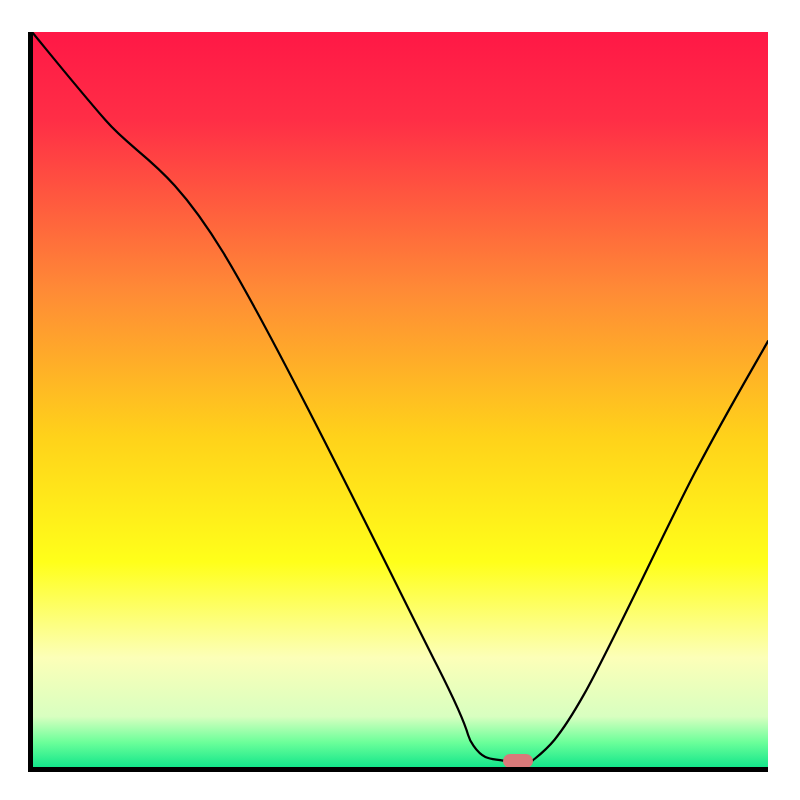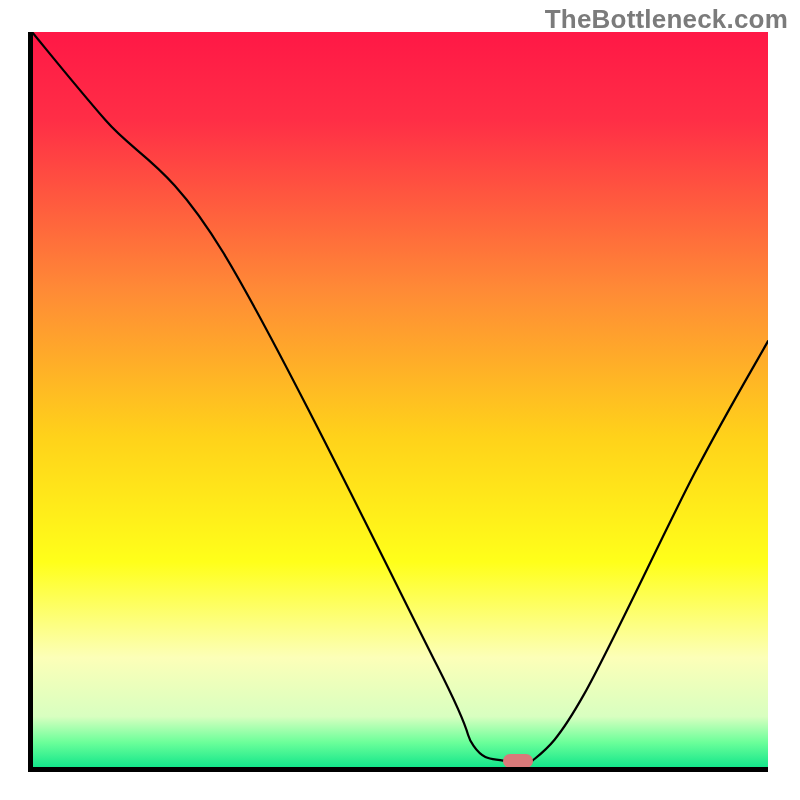--- a/index.html
+++ b/index.html
@@ -64,21 +64,20 @@
     width: 30px;
     height: 14px;
     border-radius: 7px;
     transform: translate(-50%, -50%);
   }
 </style>
 </head>
 <body>
 
 <div class="chart-container">
-  <div class="watermark">TheBottleneck.com</div>
 
   <div class="plot-area">
     <svg class="gradient-bg" viewBox="0 0 100 100" preserveAspectRatio="none">
       <defs>
         <linearGradient id="gradFill" x1="0" y1="0" x2="0" y2="1">
             <stop offset="0%" stop-color="#ff1846"></stop>
             <stop offset="12%" stop-color="#ff2e46"></stop>
             <stop offset="35%" stop-color="#ff8a36"></stop>
             <stop offset="55.00000000000001%" stop-color="#ffd21a"></stop>
             <stop offset="72%" stop-color="#ffff1a"></stop>

